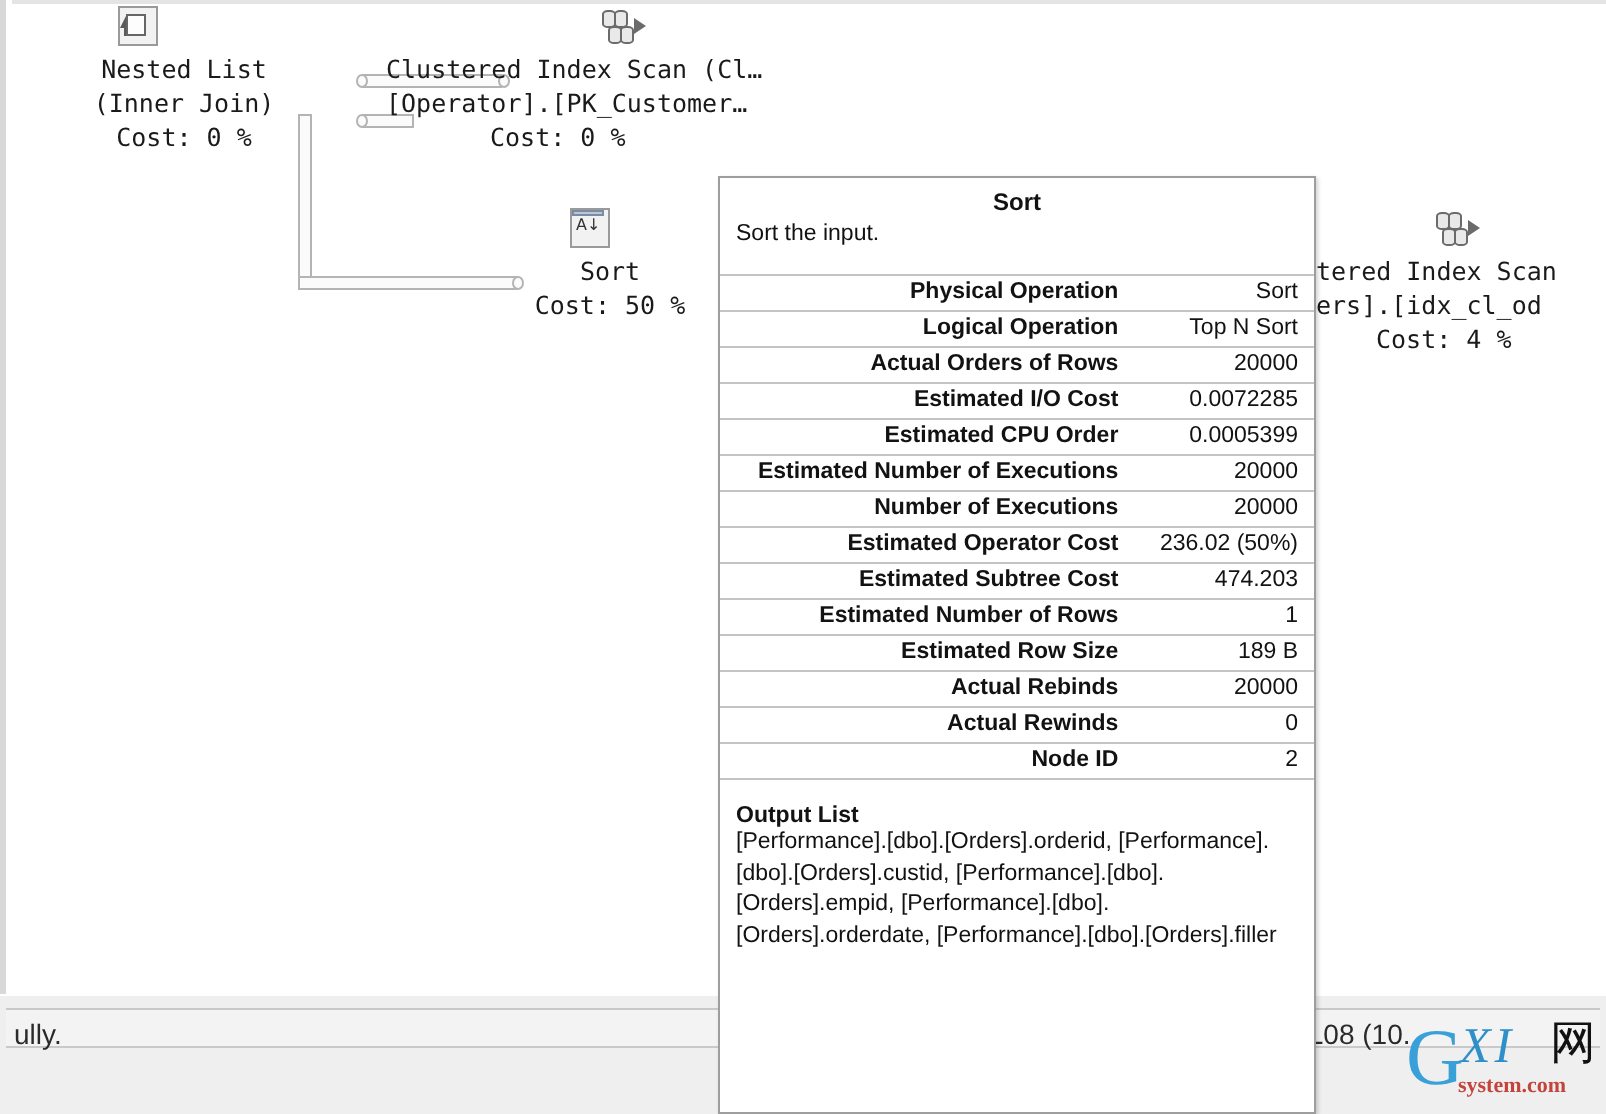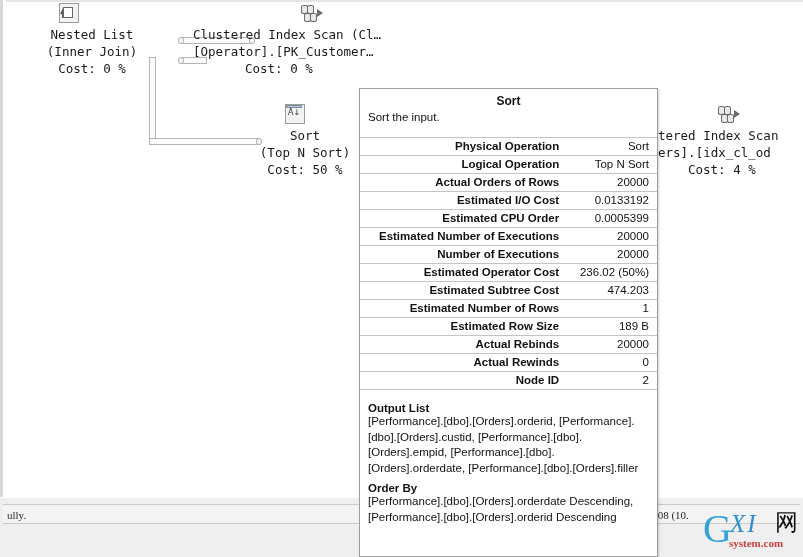--- a/index.html
+++ b/index.html
@@ -86,22 +86,22 @@
   #status-bar{
     position:absolute;left:0;top:497px;width:803px;height:60px;
     background:#efefef;border-top:1px solid #ffffff;
   }
   #status-strip{
     position:absolute;left:3px;top:6px;width:797px;height:20px;
     background:#f3f3f3;border-top:1px solid #c9c9c9;border-bottom:1px solid #c9c9c9;
     box-sizing:border-box;
   }
   .status-text{
-    position:absolute;top:4px;font-size:11px;color:#2a2a2a;
-    font-family:Liberation Serif, serif;white-space:nowrap;text-align:right;
+    position:absolute;top:4px;font-size:14px;color:#2a2a2a;
+    font-family:Liberation Sans, sans-serif;white-space:nowrap;text-align:right;
   }
   #status-left{left:4px;}
   #status-right{left:640px;}
   #status-divider{
     position:absolute;left:636px;top:1px;width:1px;height:18px;background:#c9c9c9;
   }
 
   
   #tooltip{
     position:absolute;left:359px;top:88px;width:299px;height:469px;
@@ -203,21 +203,20 @@
     <div class="node-label" style="text-align:left;padding-left:52px;">Cost: 0 %</div>
   </div>
 
   <div class="plan-node" style="left:222px;top:103px;width:160px;">
     <div class="node-icon" style="margin-left:58px;">
       <span class="icon-box"></span>
       <span class="icon-titlebar"></span>
       <span class="icon-az">A↓</span>
     </div>
     <div class="node-label">Sort</div>
-    <div class="node-label">(Top N Sort)</div>
     <div class="node-label">Cost: 50 %</div>
   </div>
 
   <div class="plan-node" style="left:655px;top:103px;width:150px;">
     <div class="node-icon" style="margin-left:58px;">
       <span class="icon-cyl" style="left:2px;top:3px;"></span>
       <span class="icon-cyl" style="left:8px;top:3px;"></span>
       <span class="icon-cyl" style="left:5px;top:11px;"></span>
       <span class="icon-cyl" style="left:11px;top:11px;"></span>
       <span class="icon-scanarrow"></span>
@@ -249,21 +248,21 @@
       <tr>
         <td class="tt-key">Logical Operation</td>
         <td class="tt-val">Top N Sort</td>
       </tr>
       <tr>
         <td class="tt-key">Actual Orders of Rows</td>
         <td class="tt-val">20000</td>
       </tr>
       <tr>
         <td class="tt-key">Estimated I/O Cost</td>
-        <td class="tt-val">0.0133192</td>
+        <td class="tt-val">0.0072285</td>
       </tr>
       <tr>
         <td class="tt-key">Estimated CPU Order</td>
         <td class="tt-val">0.0005399</td>
       </tr>
       <tr>
         <td class="tt-key">Estimated Number of Executions</td>
         <td class="tt-val">20000</td>
       </tr>
       <tr>
@@ -299,24 +298,20 @@
         <td class="tt-val">2</td>
       </tr>
     </tbody>
   </table>
 
   <div class="tt-section">
     <div class="tt-section-title">Output List</div>
     <div class="tt-section-body">[Performance].[dbo].[Orders].orderid, [Performance].[dbo].[Orders].custid, [Performance].[dbo].[Orders].empid, [Performance].[dbo].[Orders].orderdate, [Performance].[dbo].[Orders].filler</div>
   </div>
 
-  <div class="tt-section">
-    <div class="tt-section-title" style="margin-top:6px;">Order By</div>
-    <div class="tt-section-body">[Performance].[dbo].[Orders].orderdate Descending, [Performance].[dbo].[Orders].orderid Descending</div>
-  </div>
 </div>
 
 <div id="watermark">
   <span id="wm-g">G</span>
   <span id="wm-xi">XI</span>
   <span id="wm-cn">网</span>
   <span id="wm-sub">system.com</span>
 </div>
 
 </body></html>

